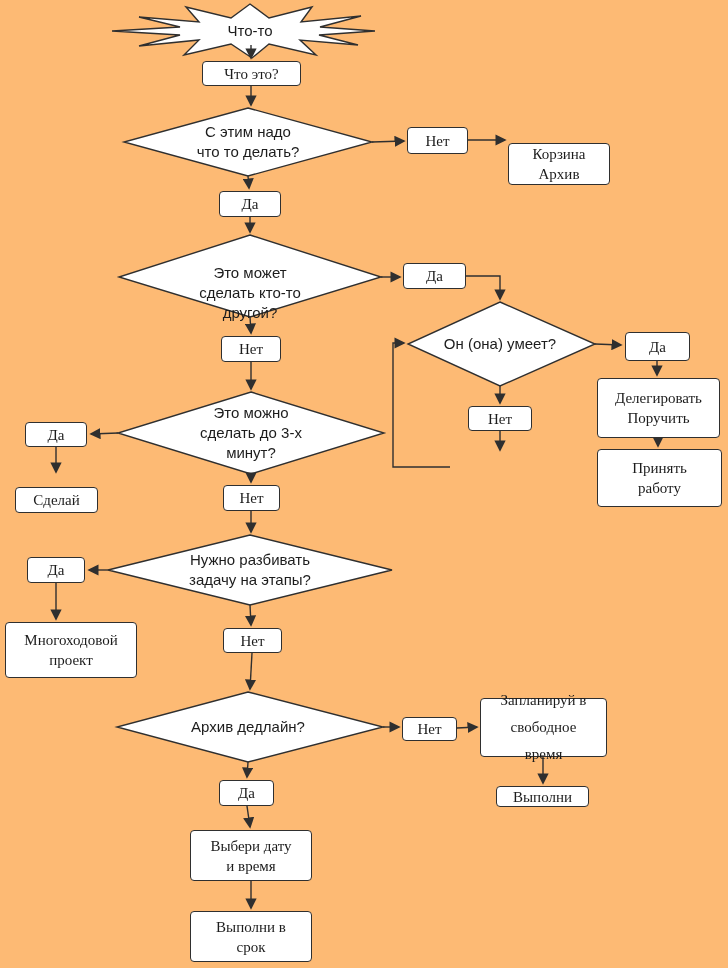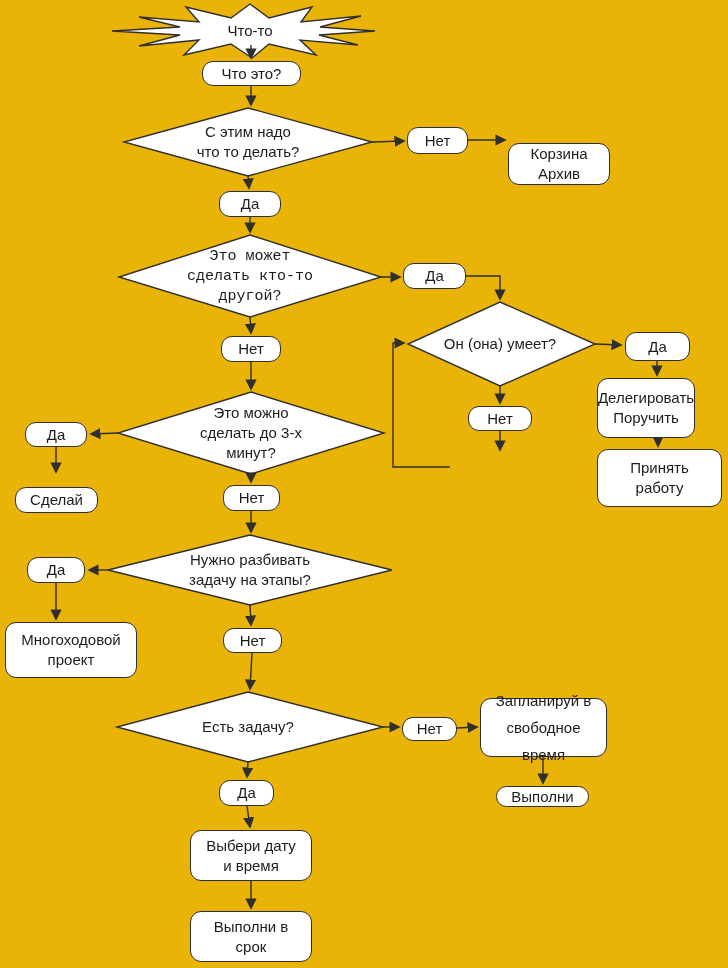--- a/index.html
+++ b/index.html
@@ -2,43 +2,44 @@
 <html><head>
 <meta charset="utf-8">
 <style>
   * { margin: 0; padding: 0; box-sizing: border-box; }
   html, body { background: #ffffff; }
   body { font-family: "Liberation Sans", sans-serif; }
   .canvas {
     position: relative;
     width: 728px;
     height: 968px;
-    background: #eab308;
+    background: #fdba74;
     overflow: hidden;
   }
   .shape-layer {
     position: absolute;
     left: 0; top: 0;
     width: 728px; height: 968px;
   }
   .node {
     position: absolute;
     display: flex;
     align-items: center;
     justify-content: center;
     text-align: center;
     white-space: pre-line;
     color: #1c1c1c;
     font-size: 15px;
     line-height: 20px;
   }
   .box {
     border: 1.4px solid #2f2f2f;
-    border-radius: 11px;
+    border-radius: 4px;
     background: #ffffff;
+    font-family: Liberation Serif, serif;
   }
   .dlabel { background: transparent; }
 </style>
 </head>
 <body>
 
 <div class="canvas">
 
   <svg class="shape-layer" viewBox="0 0 728 968" xmlns="http://www.w3.org/2000/svg">
     <defs>
@@ -93,21 +94,21 @@
   <div class="node dlabel" style="left:180px; top:18px; width:140px; height:26px;">Что-то</div>
 
   <div class="node box" style="left:202px; top:61px; width:99px; height:25px;">Что это?</div>
   <div class="node box" style="left:407px; top:127px; width:61px; height:27px;">Нет</div>
   <div class="node box" style="left:508px; top:119px; width:102px; height:42px;margin-top:24px;">Корзина
 Архив</div>
   <div class="node box" style="left:219px; top:191px; width:62px; height:26px;">Да</div>
   <div class="node box" style="left:403px; top:263px; width:63px; height:26px;">Да</div>
   <div class="node box" style="left:221px; top:336px; width:60px; height:26px;">Нет</div>
   <div class="node box" style="left:625px; top:332px; width:65px; height:29px;">Да</div>
-  <div class="node box" style="left:597px; top:378px; width:98px; height:60px;">Делегировать
+  <div class="node box" style="left:597px; top:378px; width:123px; height:60px;">Делегировать
 Поручить</div>
   <div class="node box" style="left:597px; top:449px; width:125px; height:58px;">Принять
 работу</div>
   <div class="node box" style="left:468px; top:406px; width:64px; height:25px;">Нет</div>
   <div class="node box" style="left:25px; top:422px; width:62px; height:25px;">Да</div>
   <div class="node box" style="left:15px; top:475px; width:83px; height:26px;margin-top:12px;">Сделай</div>
   <div class="node box" style="left:223px; top:485px; width:57px; height:26px;">Нет</div>
   <div class="node box" style="left:27px; top:557px; width:58px; height:26px;">Да</div>
   <div class="node box" style="left:5px; top:622px; width:132px; height:56px;">Многоходовой
 проект</div>
@@ -118,24 +119,24 @@
 время</div>
   <div class="node box" style="left:496px; top:786px; width:93px; height:21px;">Выполни</div>
   <div class="node box" style="left:219px; top:780px; width:55px; height:26px;">Да</div>
   <div class="node box" style="left:190px; top:911px; width:122px; height:51px;">Выполни в
 срок</div>
   <div class="node box" style="left:190px; top:830px; width:122px; height:51px;">Выбери дату
 и время</div>
 
   <div class="node dlabel" style="left:148px; top:112px; width:200px; height:60px;">С этим надо
 что то делать?</div>
-  <div class="node dlabel" style="left:150px; top:244px; width:200px; height:66px;font-family:Liberation Mono, monospace;">Это может
+  <div class="node dlabel" style="left:150px; top:260px; width:200px; height:66px;">Это может
 сделать кто-то
 другой?</div>
   <div class="node dlabel" style="left:410px; top:330px; width:180px; height:28px;">Он (она) умеет?</div>
   <div class="node dlabel" style="left:151px; top:400px; width:200px; height:66px;">Это можно
 сделать до 3-х
 минут?</div>
   <div class="node dlabel" style="left:130px; top:548px; width:240px; height:44px;text-align:center;">Нужно разбивать
 задачу на этапы?</div>
-  <div class="node dlabel" style="left:148px; top:713px; width:200px; height:28px;">Есть задачу?</div>
+  <div class="node dlabel" style="left:148px; top:713px; width:200px; height:28px;">Архив дедлайн?</div>
 
 </div>
 
 </body></html>

